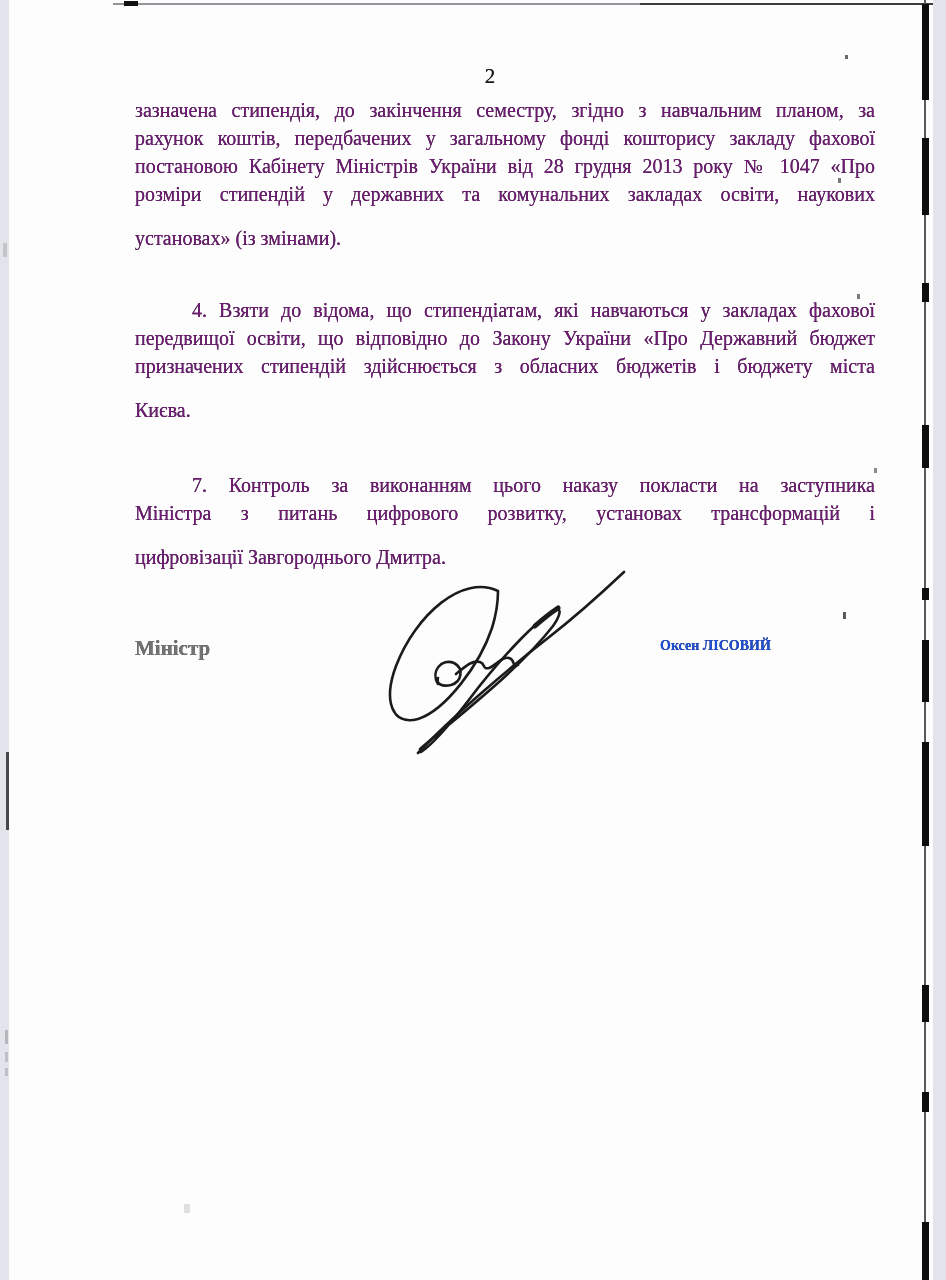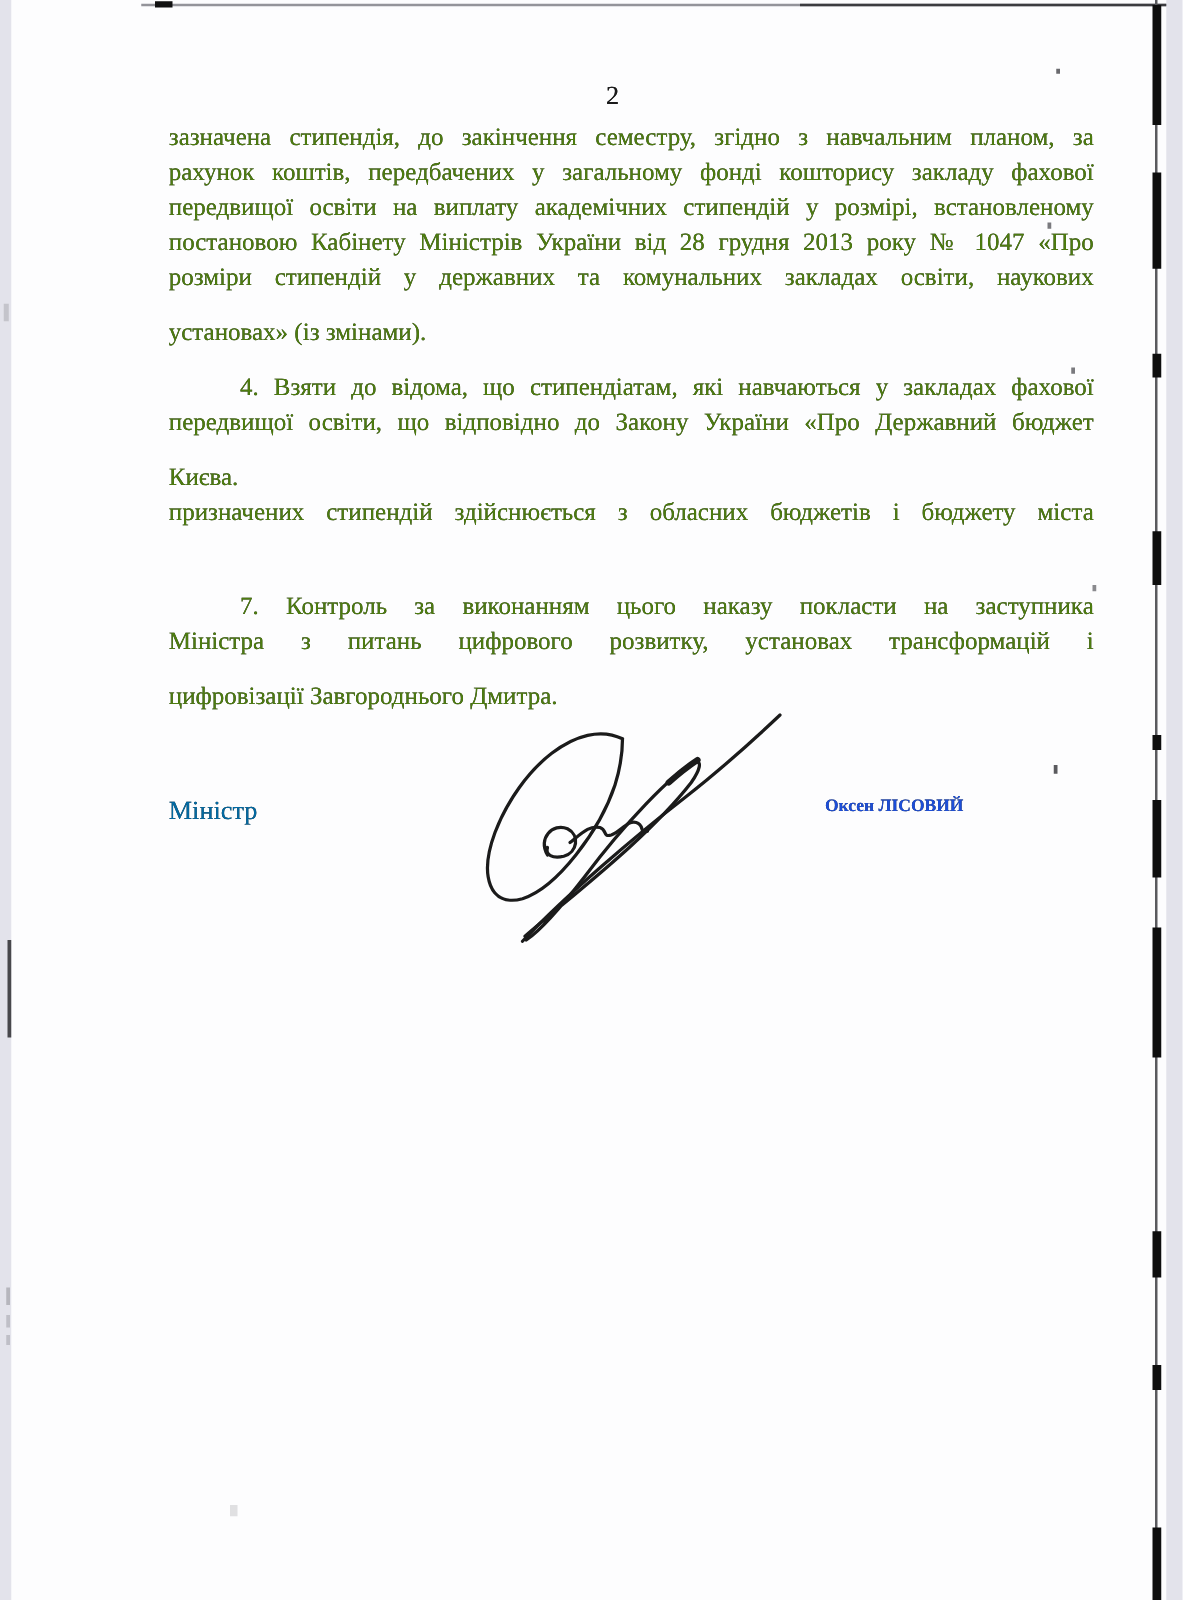--- a/index.html
+++ b/index.html
@@ -12,35 +12,35 @@
     position:absolute;left:9px;top:0;width:924px;height:1280px;
     background:#fdfdfe;
   }
   
   .pagenum{
     position:absolute;left:135px;top:64px;width:710px;height:28px;
     text-align:center;font-size:21px;color:#1a1a1a;
     text-shadow:0 0 .5px #222;
   }
   .para{
-    position:absolute;left:135px;width:740px;color:#4d7c0f;
+    position:absolute;left:135px;width:740px;color:#701a75;
   }
   .line{
     font-size:20px;line-height:28px;height:28px;white-space:nowrap;
     text-align:justify;text-align-last:justify;
     text-shadow:0 0 .5px #222;
   }
   .line.last{text-align-last:left;margin-top:16px;}
   .line.indent{text-indent:57px;}
   .p1{top:96px;}
   .p3{top:296px;}
   .p4{top:471px;}
   .sig-title{
-    position:absolute;left:135px;top:636px;font-size:21px;font-weight:normal;
-    color:#0369a1;text-shadow:0 0 .5px #222;
+    position:absolute;left:135px;top:636px;font-size:21px;font-weight:bold;
+    color:#737373;text-shadow:0 0 .5px #222;
   }
   .sig-name{
     position:absolute;left:660px;top:638px;font-size:14px;font-weight:bold;
     color:#1d4ed8;text-shadow:0 0 .5px #222;
   }
   .signature{position:absolute;left:368px;top:566px;width:270px;height:200px;}
   
   .art{position:absolute;}
   .topline{left:113px;top:3px;width:820px;height:2px;background:#94949a;}
   .topline-dark{left:640px;top:3px;width:293px;height:2px;background:#3c3c40;}
@@ -53,31 +53,30 @@
 </head>
 <body>
 
 <div class="page"></div>
 
 <div class="pagenum">2</div>
 
 <div class="para p1">
   <div class="line">зазначена стипендія, до закінчення семестру, згідно з навчальним планом, за</div>
   <div class="line">рахунок коштів, передбачених у загальному фонді кошторису закладу фахової</div>
-  <div class="line">передвищої освіти на виплату академічних стипендій у розмірі, встановленому</div>
   <div class="line">постановою Кабінету Міністрів України від 28 грудня 2013 року № 1047 «Про</div>
   <div class="line">розміри стипендій у державних та комунальних закладах освіти, наукових</div>
   <div class="line last">установах» (із змінами).</div>
 </div>
 
 <div class="para p3">
   <div class="line indent">4. Взяти до відома, що стипендіатам, які навчаються у закладах фахової</div>
   <div class="line">передвищої освіти, що відповідно до Закону України «Про Державний бюджет</div>
+  <div class="line">призначених стипендій здійснюється з обласних бюджетів і бюджету міста</div>
   <div class="line last">Києва.</div>
-  <div class="line">призначених стипендій здійснюється з обласних бюджетів і бюджету міста</div>
 </div>
 
 <div class="para p4">
   <div class="line indent">7. Контроль за виконанням цього наказу покласти на заступника</div>
   <div class="line">Міністра з питань цифрового розвитку, установах трансформацій і</div>
   <div class="line last">цифровізації Завгороднього Дмитра.</div>
 </div>
 
 <div class="sig-title">Міністр</div>
 <div class="sig-name">Оксен ЛІСОВИЙ</div>

